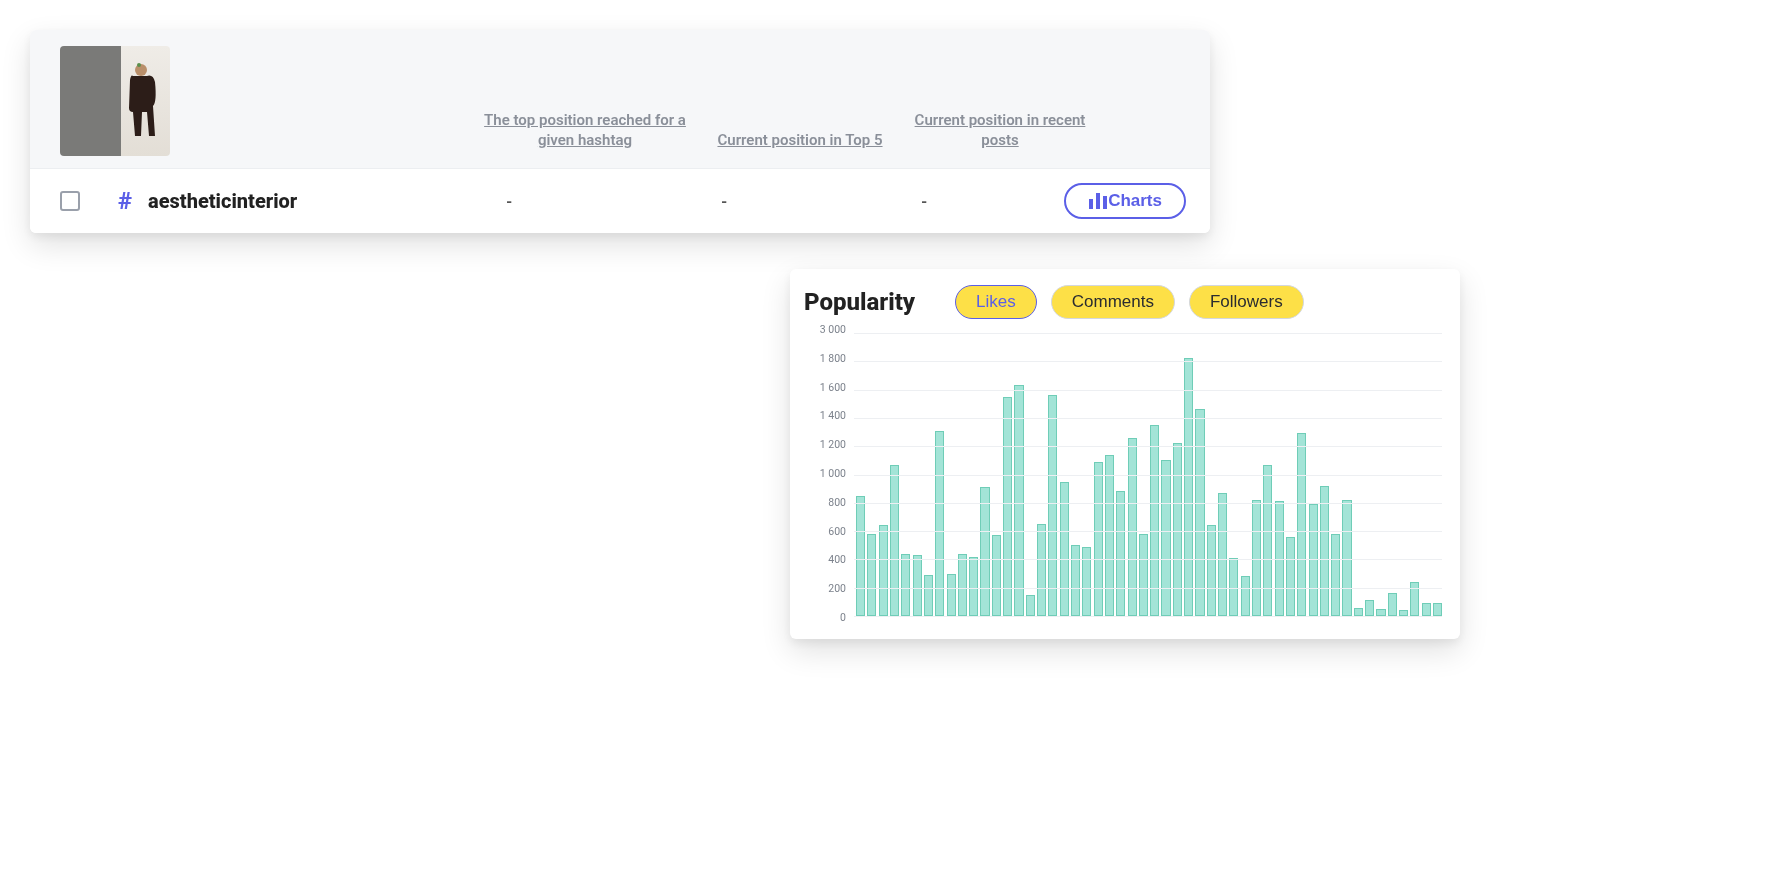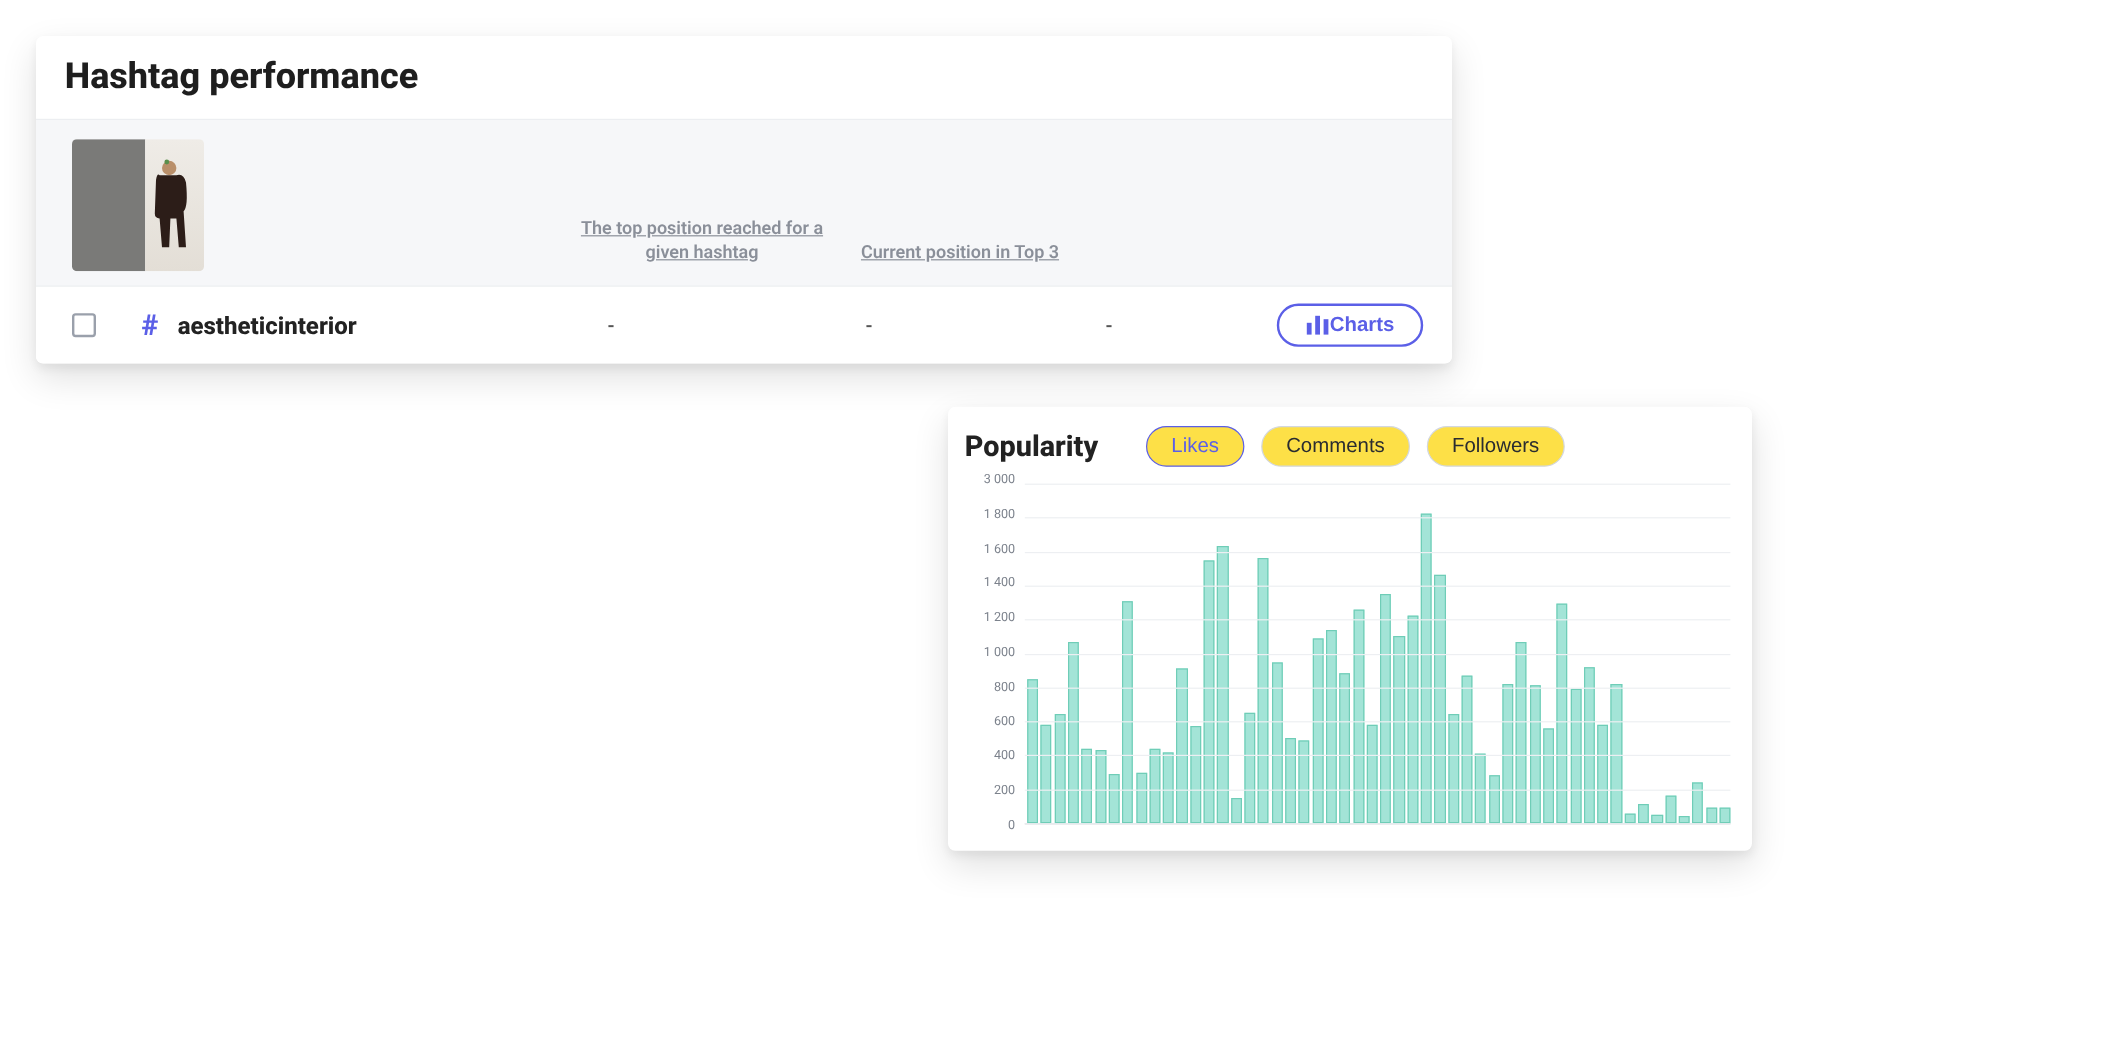--- a/index.html
+++ b/index.html
@@ -204,37 +204,35 @@
     flex: 1 1 0;
     background: #a3e4d7;
     border: 1px solid #6fcdb7;
     min-width: 0;
   }
 </style>
 </head>
 <body>
 
 <div class="card panel-top">
-  <div class="panel-header">
-    <h1 class="panel-title">Hashtag performance</h1>
-  </div>
   <div class="panel-body">
     <div class="thumb">
       <div class="thumb-left"></div>
       <div class="thumb-right">
         <svg class="thumb-person" viewBox="0 0 34 78">
           <circle cx="14" cy="8" r="6" fill="#b98f6a"></circle>
           <path d="M6 14 Q4 12 3 18 L2 46 Q2 50 6 50 L8 74 L14 74 L15 50 L20 50 L22 74 L28 74 L26 44 Q30 40 28 20 Q26 12 20 14 Z" fill="#2c1d18"></path>
           <circle cx="12" cy="3" r="2" fill="#5a8f4c"></circle>
         </svg>
       </div>
     </div>
     <div class="col-headers">
       <div class="col-h col-h1">The top position reached for a given hashtag</div>
-      <div class="col-h col-h2">Current position in Top 3</div>
+      <div class="col-h col-h2">Current position in Top 5</div>
+      <div class="col-h col-h3">Current position in recent posts</div>
     </div>
   </div>
   <div class="panel-row">
     <div class="checkbox"></div>
     <div class="hash-sym">#</div>
     <div class="hash-name">aestheticinterior</div>
     <div class="row-cells">
       <div class="cell cell1">-</div>
       <div class="cell cell2">-</div>
       <div class="cell cell3">-</div>

